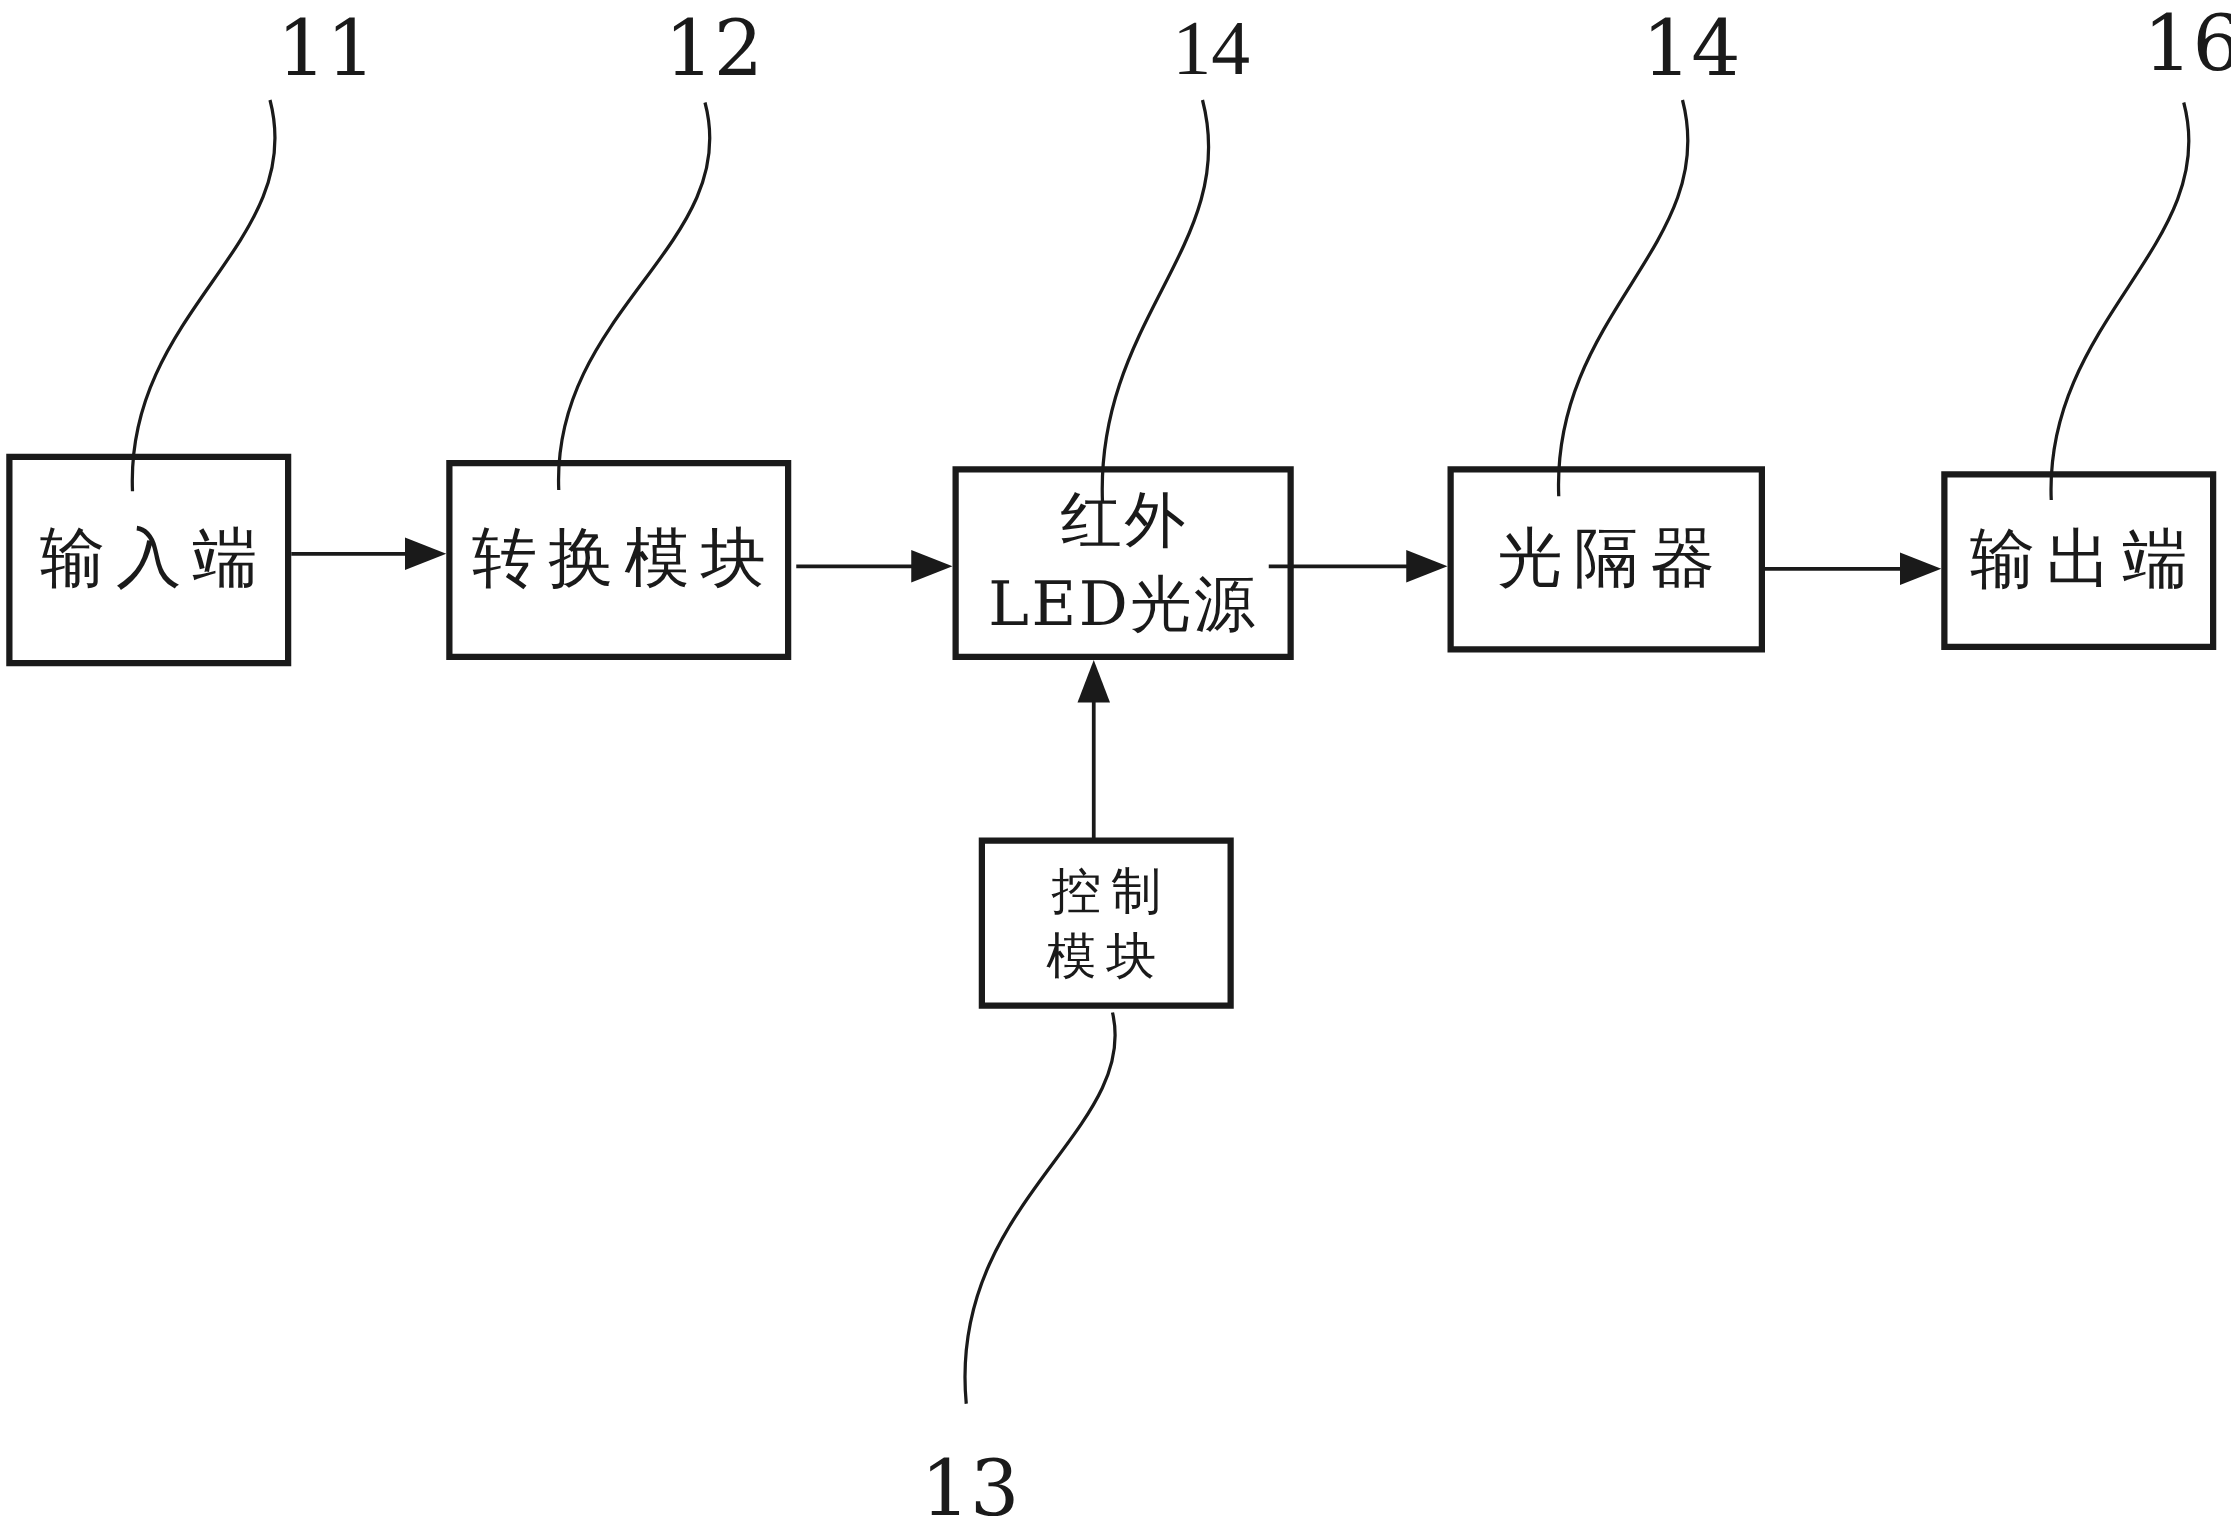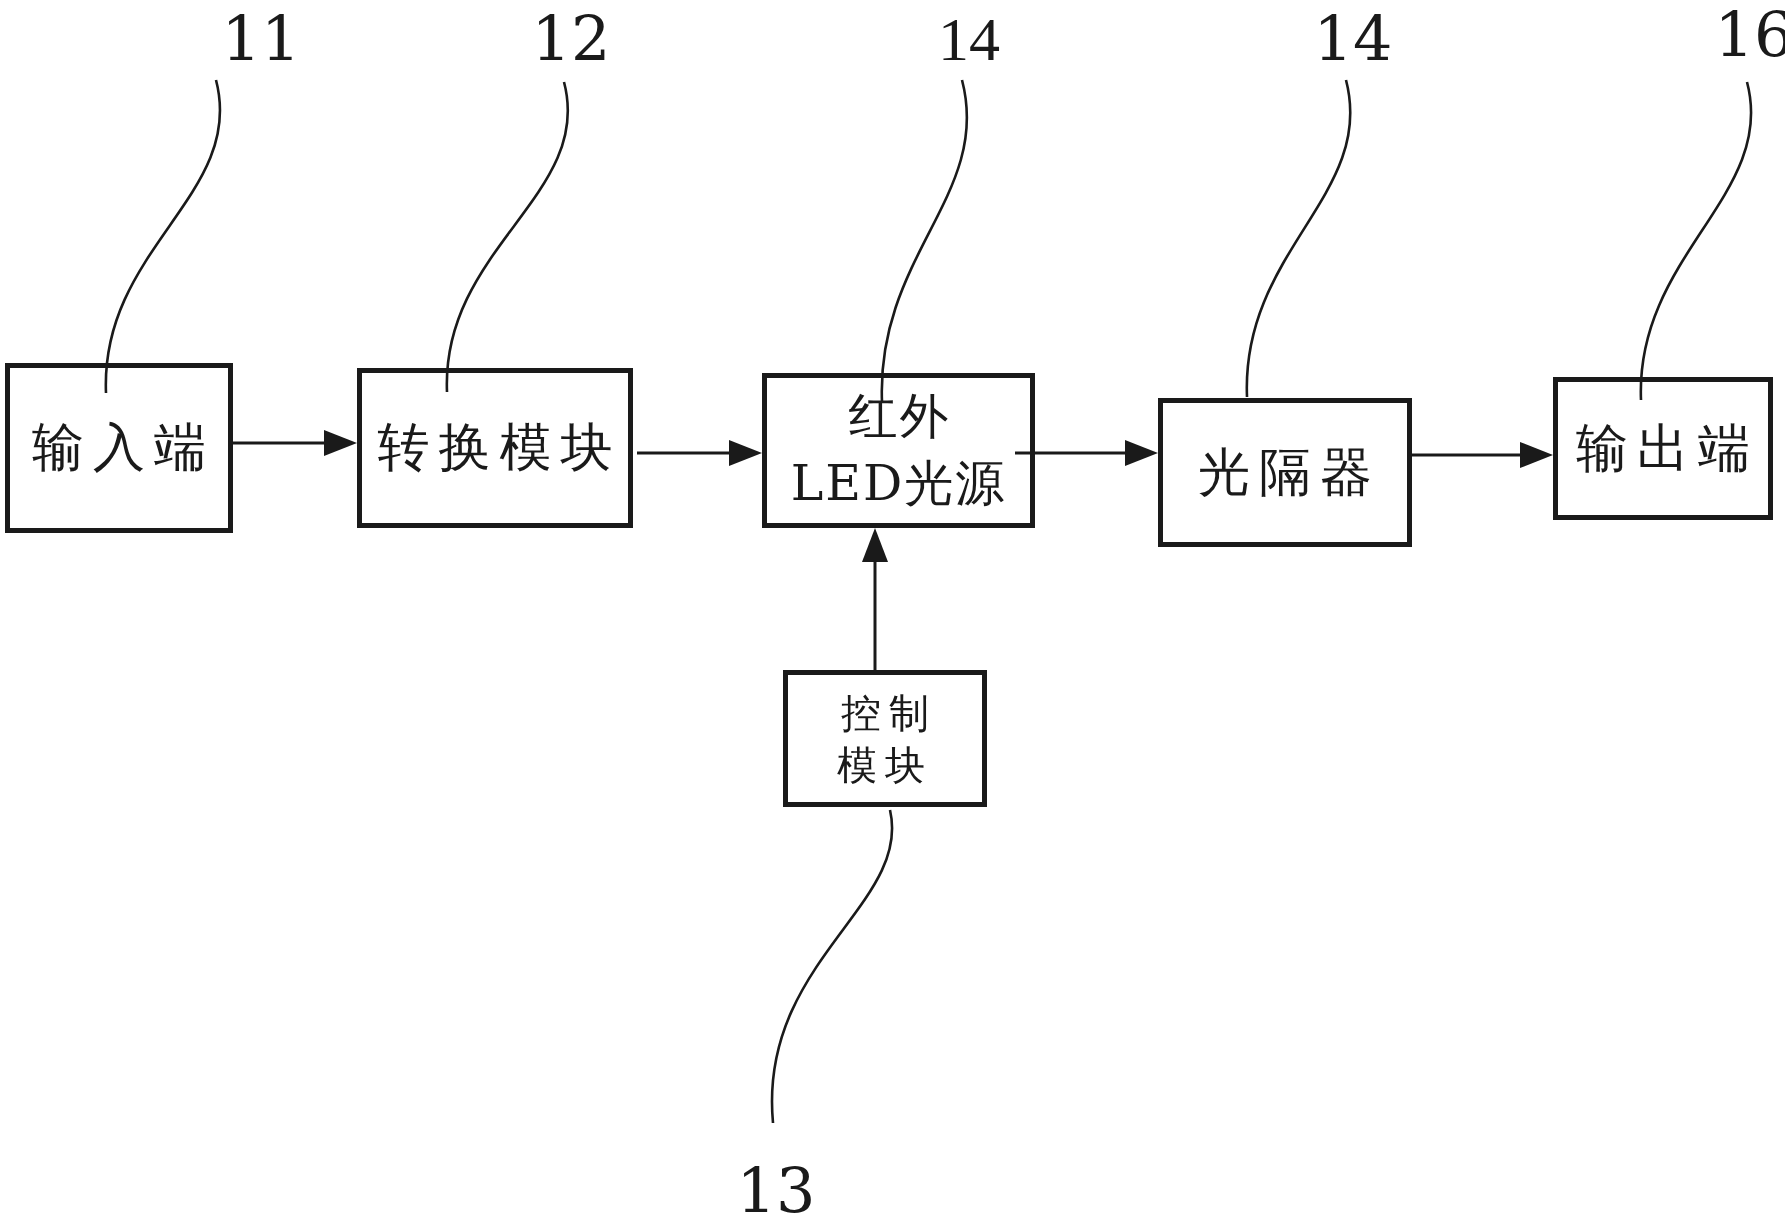--- a/index.html
+++ b/index.html
@@ -30,21 +30,21 @@
     background: transparent;
     display: flex;
     flex-direction: column;
     align-items: center;
     justify-content: center;
     text-align: center;
   }
   #box-input     { left: 5px;    top: 363px; width: 228px; height: 170px; }
   #box-converter { left: 357px;  top: 368px; width: 276px; height: 160px; }
   #box-irled     { left: 762px;  top: 373px; width: 273px; height: 155px; }
-  #box-isolator  { left: 1158px; top: 373px; width: 254px; height: 149px; margin-top: 25px; }
+  #box-isolator  { left: 1158px; top: 373px; width: 254px; height: 149px; }
   #box-output    { left: 1553px; top: 377px; width: 220px; height: 143px; }
   #box-control   { left: 783px;  top: 670px; width: 204px; height: 137px; }
 
   .box-label {
     font-size: 52px;
     letter-spacing: 9px;
     text-indent: 9px; 
     line-height: 1.1;
     white-space: nowrap;
   }

